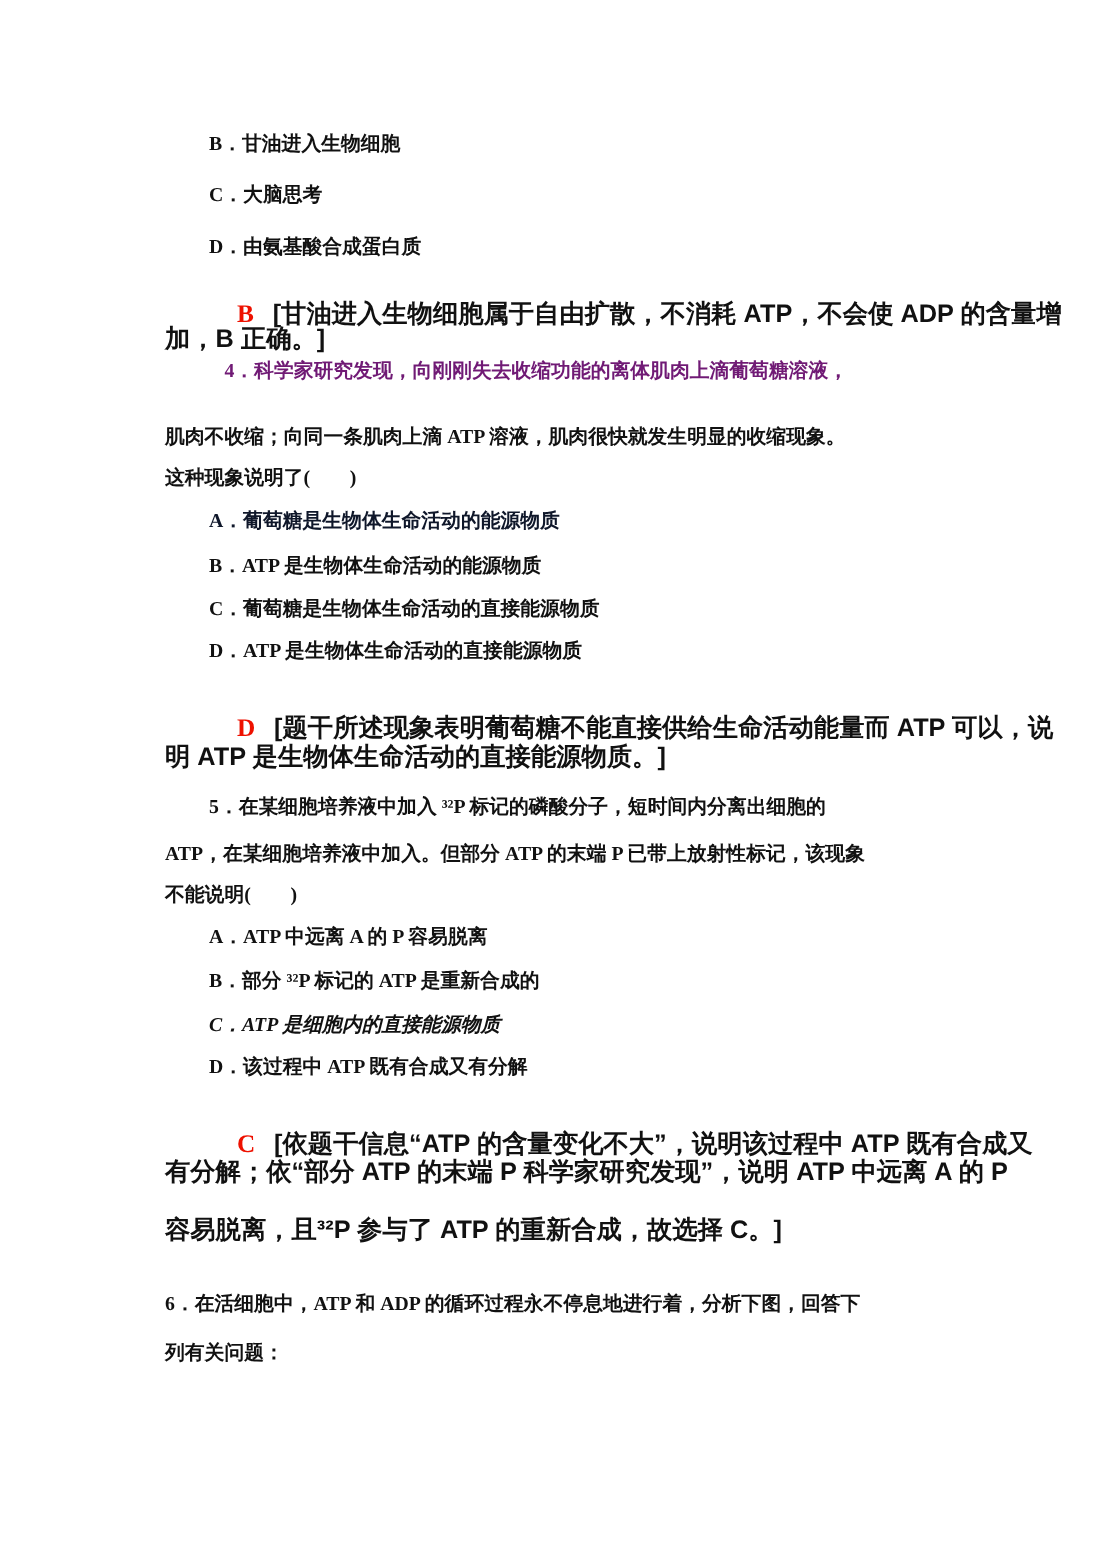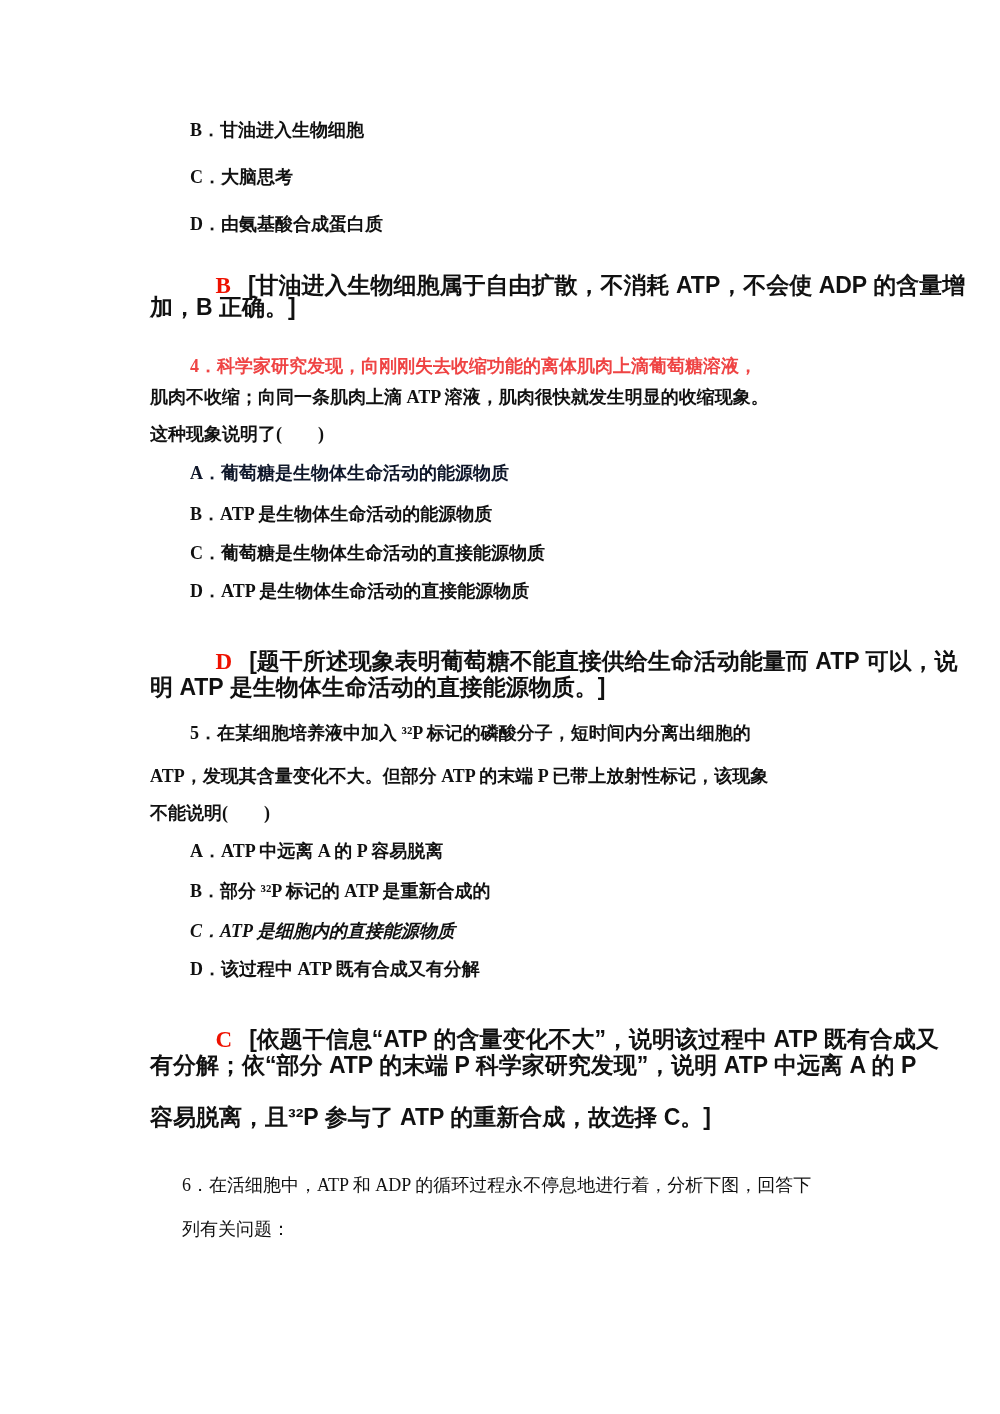--- a/index.html
+++ b/index.html
@@ -31,53 +31,52 @@
     font-weight: 700;
     font-size: 23px;
   }
   .ans-letter {
     font-family: "Liberation Serif", serif;
     font-weight: 700;
     margin-right: 17px;
   }
   .q6 {
     font-family: "Liberation Serif", serif;
-    font-weight: 400;
-    margin-left: 32px;
+    font-weight: 700;
   }
 </style>
 </head>
 <body>
 
 <div class="page">
 
   <div class="line opt indent" style="top: 117px; color: rgb(17, 17, 17);">B．甘油进入生物细胞</div>
   <div class="line opt indent" style="top: 164px; color: rgb(17, 17, 17);">C．大脑思考</div>
   <div class="line opt indent" style="top: 211px; color: rgb(17, 17, 17);">D．由氨基酸合成蛋白质</div>
 
   <div class="line ans indent" style="top: 246px; color: rgb(17, 17, 17);">
     <span class="ans-letter" style="color: rgb(238, 17, 0);">B</span><span>[甘油进入生物细胞属于自由扩散，不消耗 ATP，不会使 ADP 的含量增</span>
   </div>
   <div class="line ans" style="top: 294px; color: rgb(17, 17, 17);">加，B 正确。]</div>
 
-  <div class="line q indent" style="top: 353px; color: #ef4444;">4．科学家研究发现，向刚刚失去收缩功能的离体肌肉上滴葡萄糖溶液，</div>
+  <div class="line q indent" style="top: 324px; color: #701a75; margin-left: 14px;">4．科学家研究发现，向刚刚失去收缩功能的离体肌肉上滴葡萄糖溶液，</div>
   <div class="line q" style="top: 384px; color: rgb(17, 17, 17);">肌肉不收缩；向同一条肌肉上滴 ATP 溶液，肌肉很快就发生明显的收缩现象。</div>
   <div class="line q" style="top: 421px; color: rgb(17, 17, 17);">这种现象说明了(　　)</div>
   <div class="line opt indent" style="top: 460px; color: #0f172a;">A．葡萄糖是生物体生命活动的能源物质</div>
   <div class="line opt indent" style="top: 501px; color: rgb(17, 17, 17);">B．ATP 是生物体生命活动的能源物质</div>
   <div class="line opt indent" style="top: 540px; color: rgb(17, 17, 17);">C．葡萄糖是生物体生命活动的直接能源物质</div>
   <div class="line opt indent" style="top: 578px; color: rgb(17, 17, 17);">D．ATP 是生物体生命活动的直接能源物质</div>
 
   <div class="line ans indent" style="top: 622px; color: rgb(17, 17, 17);">
     <span class="ans-letter" style="color: rgb(238, 17, 0);">D</span><span>[题干所述现象表明葡萄糖不能直接供给生命活动能量而 ATP 可以，说</span>
   </div>
   <div class="line ans" style="top: 674px; color: rgb(17, 17, 17);">明 ATP 是生物体生命活动的直接能源物质。]</div>
 
   <div class="line q indent" style="top: 720px; color: rgb(17, 17, 17); text-align: center;">5．在某细胞培养液中加入 ³²P 标记的磷酸分子，短时间内分离出细胞的</div>
-  <div class="line q" style="top: 763px; color: rgb(17, 17, 17);">ATP，发现其含量变化不大。但部分 ATP 的末端 P 已带上放射性标记，该现象</div>
+  <div class="line q" style="top: 763px; color: rgb(17, 17, 17);">ATP，在某细胞培养液中加入。但部分 ATP 的末端 P 已带上放射性标记，该现象</div>
   <div class="line q" style="top: 800px; color: rgb(17, 17, 17);">不能说明(　　)</div>
   <div class="line opt indent" style="top: 838px; color: rgb(17, 17, 17);">A．ATP 中远离 A 的 P 容易脱离</div>
   <div class="line opt indent" style="top: 878px; color: rgb(17, 17, 17);">B．部分 ³²P 标记的 ATP 是重新合成的</div>
   <div class="line opt indent" style="top: 918px; color: rgb(17, 17, 17); font-style: italic;">C．ATP 是细胞内的直接能源物质</div>
   <div class="line opt indent" style="top: 956px; color: rgb(17, 17, 17);">D．该过程中 ATP 既有合成又有分解</div>
 
   <div class="line ans indent" style="top: 1000px; color: rgb(17, 17, 17);">
     <span class="ans-letter" style="color: rgb(238, 17, 0);">C</span><span>[依题干信息“ATP 的含量变化不大”，说明该过程中 ATP 既有合成又</span>
   </div>
   <div class="line ans" style="top: 1052px; color: rgb(17, 17, 17);">有分解；依“部分 ATP 的末端 P 科学家研究发现”，说明 ATP 中远离 A 的 P</div>

